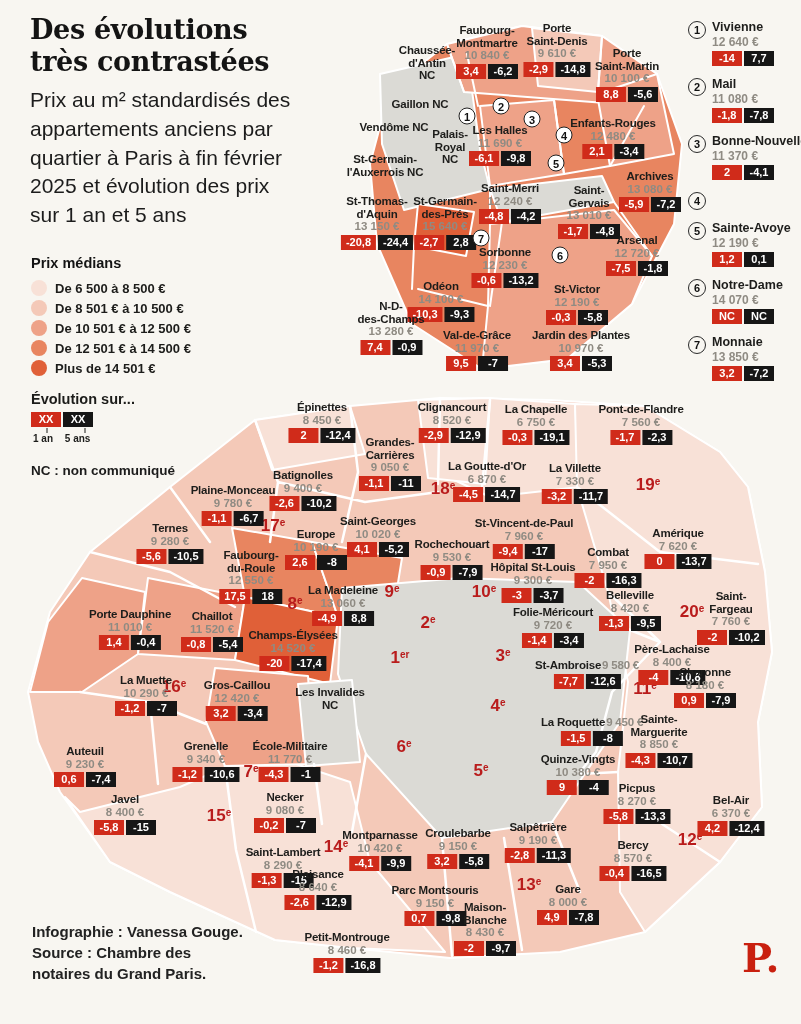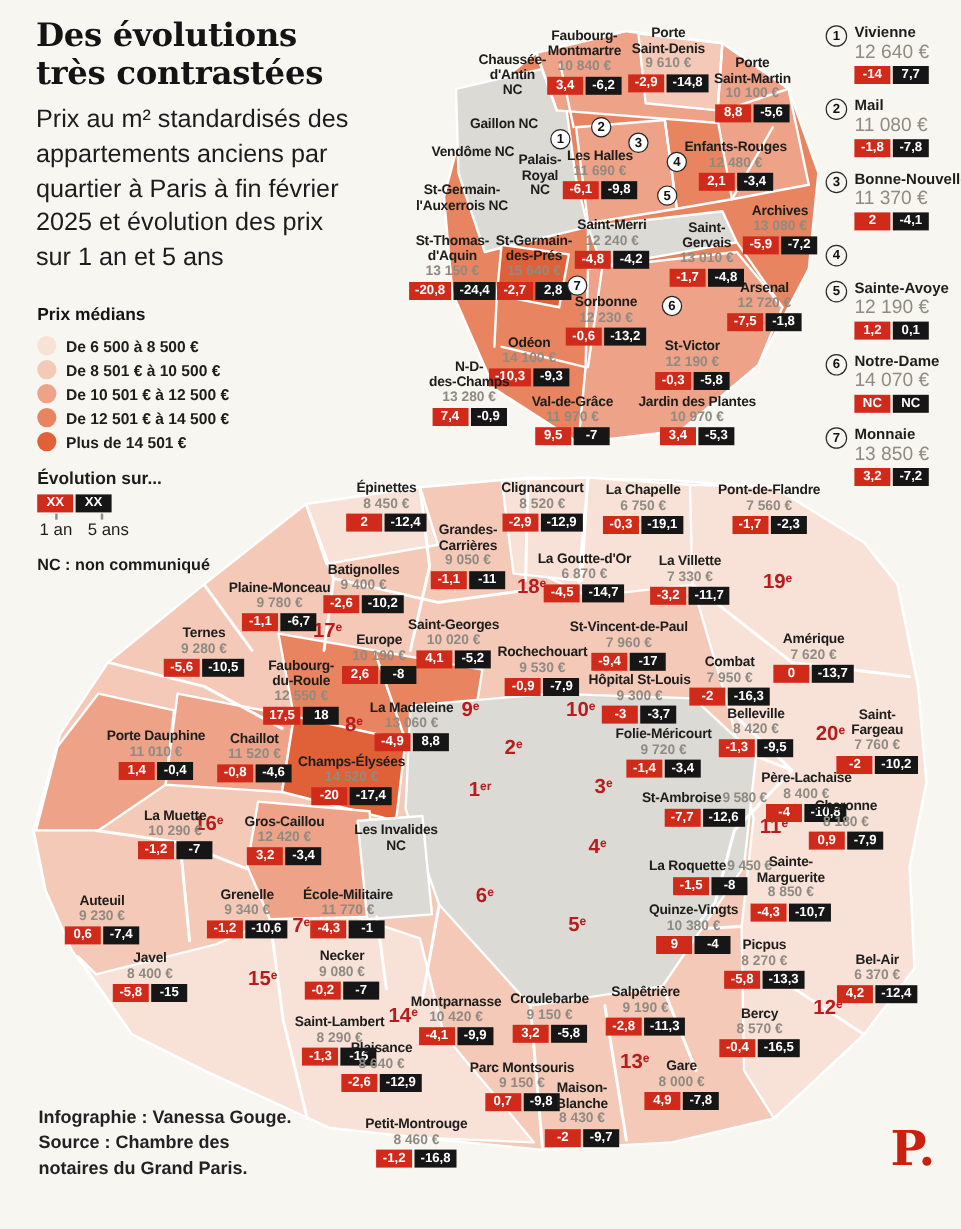--- a/index.html
+++ b/index.html
@@ -20,21 +20,21 @@
   .lg-box{left:31px;top:278px}
   .lg-row{display:flex;align-items:center;gap:8px;height:20px}
   .lg-dot{width:16px;height:16px;border-radius:50%;flex:0 0 16px}
   .lg-txt{font-size:13px;font-weight:bold;color:#1d1d1b}
   .evo{left:31px;top:391px}
   .evo-title{font-size:14.5px;font-weight:bold;margin-bottom:5px}
   .evo-ticks{display:flex;margin:1px 0 0 0;height:5px}
   .evo-ticks i{display:block;width:2px;height:5px;background:#8a8a86}
   .evo-ticks i:first-child{margin-left:15px}
   .evo-ticks i:last-child{margin-left:36px}
-  .evo-labels{font-size:14px;font-weight:normal}
+  .evo-labels{font-size:10px;font-weight:bold}
   .evo-labels span{display:inline-block}
   .evo-labels span:first-child{margin-left:2px}
   .evo-labels span:last-child{margin-left:9px}
   .nc-note{left:31px;top:463px;font-size:13.5px;font-weight:bold;color:#1b1b1b}
   
   .badges{display:flex;gap:2px;justify-content:center;margin-top:2px}
   .badges.left{justify-content:flex-start}
   .bdg{color:#fff;font-weight:bold;font-size:11px;line-height:15px;padding:0 5px;min-width:30px;text-align:center}
   .bdg.r{background:var(--red)}
   .bdg.k{background:var(--blk)}
@@ -47,21 +47,21 @@
   .arr .ord{font-size:10px;vertical-align:5px;letter-spacing:0}
   .circ{position:absolute;transform:translate(-50%,-50%);width:17px;height:17px;border:1.8px solid #222;
     border-radius:50%;background:#fff;color:#111;font-size:11px;font-weight:bold;
     display:flex;align-items:center;justify-content:center;z-index:6}
   
   .right-list{left:688px;top:20px;width:112px}
   .rl-row{display:flex;gap:6px;margin-bottom:11px}
   .circ-s{width:18px;height:18px;flex:0 0 18px;border:1.6px solid #2a2a2a;border-radius:50%;background:transparent;
     color:#111;font-size:11px;font-weight:bold;display:flex;align-items:center;justify-content:center;margin-top:1px}
   .rl-name{font-size:12.5px;font-weight:bold;color:#1d1d1b;white-space:nowrap}
-  .rl-txt .pr{font-size:16px;font-weight:normal;color:#8f8b83;margin:1px 0 2px}
+  .rl-txt .pr{font-size:12px;font-weight:bold;color:#8f8b83;margin:1px 0 2px}
   
   svg{position:absolute}
   svg polygon,svg path{stroke-linejoin:round}
   
   .credit{left:32px;top:921px;width:212px;font-size:15px;line-height:1.4;font-weight:600;color:#222}
   .plogo{left:742px;top:934px;font-family:"DejaVu Serif",serif;font-weight:bold;font-size:40px;color:#c9200f}
 </style>
 </head>
 <body style="--b1: #f8e1d7; --b2: #f4c9b8; --b3: #eea288; --b4: #e88560; --b5: #e06038; --red: #d02b1a; --blk: #161616; --gray: #dbdad5;">
 
@@ -203,21 +203,21 @@
     <div class="q" style="left: 678px; top: 527px;"><div class="nm">Amérique</div><div class="pr">7 620 €</div><div class="badges"><span class="bdg r">0</span><span class="bdg k">-13,7</span></div></div>
     <div class="q" style="left: 608px; top: 546px;"><div class="nm">Combat</div><div class="pr">7 950 €</div><div class="badges"><span class="bdg r">-2</span><span class="bdg k">-16,3</span></div></div>
     <div class="q" style="left: 251px; top: 549px;"><div class="nm">Faubourg-
 du-Roule</div><div class="pr">12 550 €</div><div class="badges"><span class="bdg r">17,5</span><span class="bdg k">18</span></div></div>
     <div class="q" style="left: 533px; top: 561px;"><div class="nm">Hôpital St-Louis</div><div class="pr">9 300 €</div><div class="badges"><span class="bdg r">-3</span><span class="bdg k">-3,7</span></div></div>
     <div class="q" style="left: 343px; top: 584px;"><div class="nm">La Madeleine</div><div class="pr">13 060 €</div><div class="badges"><span class="bdg r">-4,9</span><span class="bdg k">8,8</span></div></div>
     <div class="q" style="left: 630px; top: 589px;"><div class="nm">Belleville</div><div class="pr">8 420 €</div><div class="badges"><span class="bdg r">-1,3</span><span class="bdg k">-9,5</span></div></div>
     <div class="q" style="left: 731px; top: 590px;"><div class="nm">Saint-Fargeau</div><div class="pr">7 760 €</div><div class="badges"><span class="bdg r">-2</span><span class="bdg k">-10,2</span></div></div>
     <div class="q" style="left: 553px; top: 606px;"><div class="nm">Folie-Méricourt</div><div class="pr">9 720 €</div><div class="badges"><span class="bdg r">-1,4</span><span class="bdg k">-3,4</span></div></div>
     <div class="q" style="left: 130px; top: 608px;"><div class="nm">Porte Dauphine</div><div class="pr">11 010 €</div><div class="badges"><span class="bdg r">1,4</span><span class="bdg k">-0,4</span></div></div>
-    <div class="q" style="left: 212px; top: 610px;"><div class="nm">Chaillot</div><div class="pr">11 520 €</div><div class="badges"><span class="bdg r">-0,8</span><span class="bdg k">-4,6</span></div></div>
+    <div class="q" style="left: 212px; top: 610px;"><div class="nm">Chaillot</div><div class="pr">11 520 €</div><div class="badges"><span class="bdg r">-0,8</span><span class="bdg k">-5,4</span></div></div>
     <div class="q" style="left: 293px; top: 629px;"><div class="nm">Champs-Élysées</div><div class="pr">14 520 €</div><div class="badges"><span class="bdg r">-20</span><span class="bdg k">-17,4</span></div></div>
     <div class="q" style="left: 672px; top: 643px;"><div class="nm">Père-Lachaise</div><div class="pr">8 400 €</div><div class="badges"><span class="bdg r">-4</span><span class="bdg k">-10,8</span></div></div>
     <div class="q inline" style="left: 587px; top: 659px;">
       <div class="nm">St-Ambroise<span class="pr">9 580 €</span></div>
       <div class="badges">
         <span class="bdg r">-7,7</span>
         <span class="bdg k">-12,6</span>
       </div>
     </div>
     <div class="q" style="left: 118px; top: 674px; margin-left: 28px;"><div class="nm">La Muette</div><div class="pr">10 290 €</div><div class="badges"><span class="bdg r">-1,2</span><span class="bdg k">-7</span></div></div>

